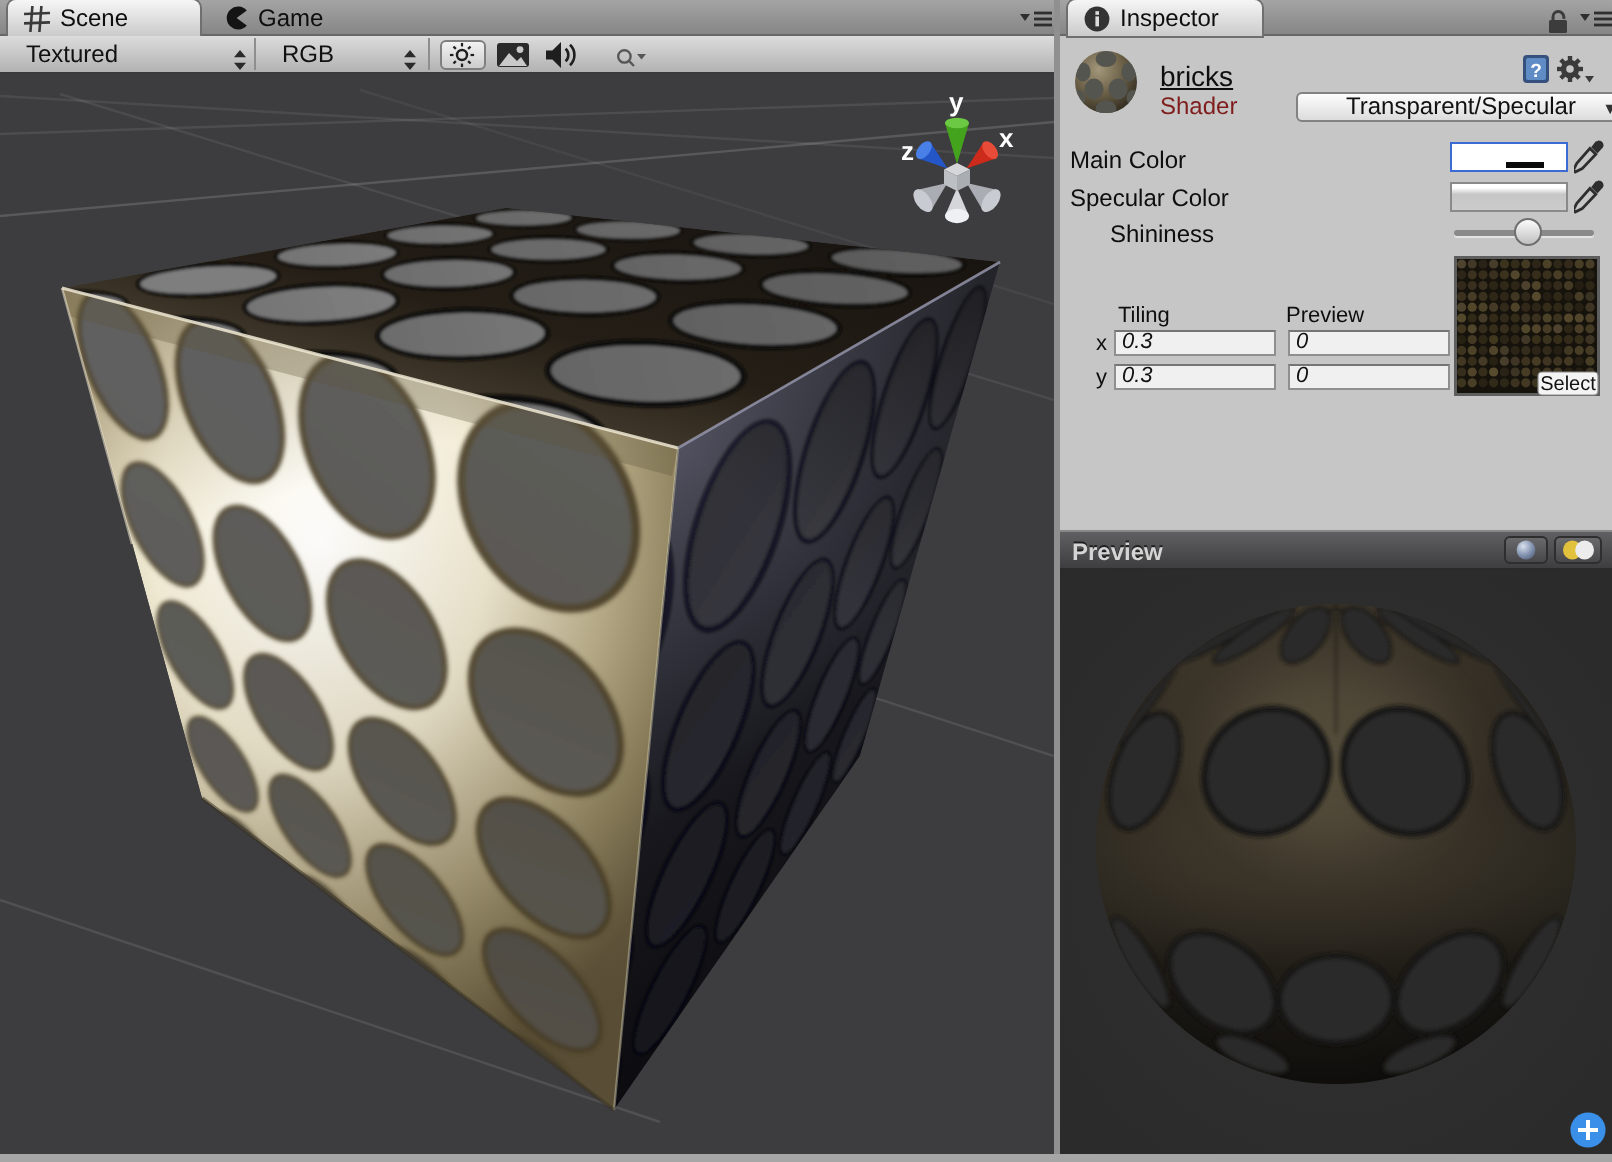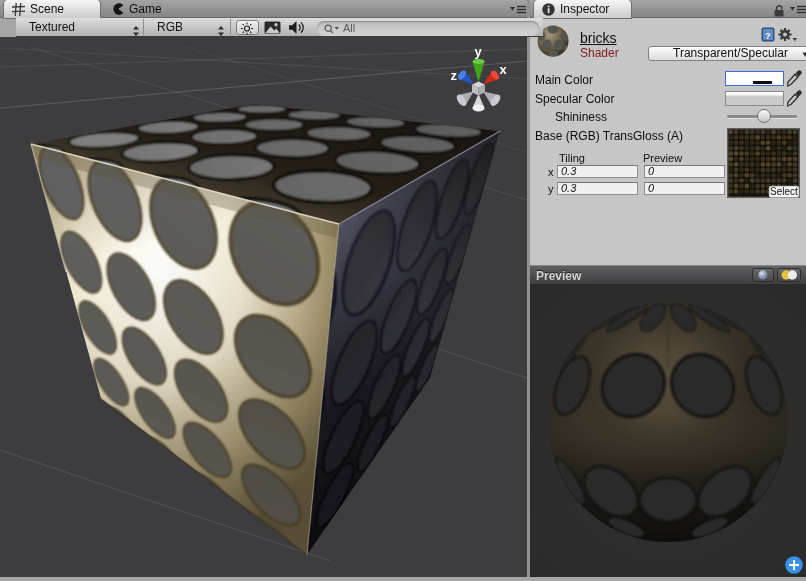--- a/index.html
+++ b/index.html
@@ -1,20 +1,20 @@
 <!DOCTYPE html>
 <html><head><meta charset="utf-8"><style>
 * { margin:0; padding:0; box-sizing:border-box; }
 html,body { font-family:"Liberation Sans", sans-serif; width:806px; height:581px; overflow:hidden; background:#a6a6a6; }
 .abs { position:absolute; }
 #root { position:relative; width:806px; height:581px; }
 .tabbar { position:absolute; top:0; height:18px; background:linear-gradient(#a4a4a4,#868686); border-bottom:1px solid #676767; z-index:3; }
 .tab { position:absolute; top:0; height:18px; border-radius:4px 4px 0 0; font-size:12px; color:#0e0e0e; display:flex; align-items:center; padding:0 11px 0 8px; }
 .tab.active { background:linear-gradient(#f6f6f6 0%,#e0e0e0 50%,#cbcbcb 100%); box-shadow:0 0 0 1px #6f6f6f; }
-#toolbar { position:absolute; left:16px; top:18px; width:527px; height:19px; background:linear-gradient(#dcdcdc,#b2b2b2); border-bottom:1px solid #3a3a3a; z-index:3; }
+#toolbar { position:absolute; left:0; top:18px; width:527px; height:19px; background:linear-gradient(#dcdcdc,#b2b2b2); border-bottom:1px solid #3a3a3a; z-index:3; }
 .dd { position:absolute; top:0; height:18px; font-size:12px; color:#111; display:flex; align-items:center; padding-left:13px; }
 .ddsep { position:absolute; top:1px; height:16px; width:1px; background:#8e8e8e; }
 .tbtn { position:absolute; top:2px; height:15px; border-radius:3px; }
 #search { position:absolute; left:301px; top:3px; width:222px; height:14px; border-radius:7px; background:linear-gradient(#bdbdbd,#d2d2d2); box-shadow:inset 0 1px 2px rgba(0,0,0,.3), 0 1px 0 rgba(255,255,255,.45); font-size:11px; color:#5e5e5e; line-height:14px; padding-left:26px; }
 #scene { position:absolute; left:0; top:37px; width:527px; height:540px; background:#3d3d3f; overflow:hidden; z-index:1; }
 #inspector { position:absolute; left:530px; top:0; width:276px; height:265px; background:#c6c6c6; z-index:1; }
 #insp-tabbar { left:530px; width:276px; }
 .lbl { position:absolute; font-size:12px; color:#0e0e0e; z-index:2; }
 .field { position:absolute; height:13px; background:#f0f0f0; border:1px solid #8f8f8f; border-top-color:#757575; font-size:11px; color:#111; line-height:11px; padding-left:3px; z-index:2;font-style:italic; }
 .z2 { z-index:2; }
@@ -452,21 +452,20 @@
   </div>
   <div class="tbtn" style="left:270px;width:23px;">
     <svg width="18" height="15" viewBox="0 0 18 15" style="margin:0 0 0 2px">
      <path d="M1 5.2 h3.2 l4.3 -4.2 v13 l-4.3 -4.2 h-3.2 z" fill="#1e1e1e"></path>
      <g fill="none" stroke="#1e1e1e" stroke-width="1.3">
             <path d="M10.8 4.4 a4.2 4.2 0 0 1 0 6.2"></path>
             <path d="M13 2.4 a7 7 0 0 1 0 10.2"></path>
           </g>
         </svg>
   </div>
-  <div id="search">All</div>
   <svg class="abs" style="left:308px;top:6px" width="17" height="10" viewBox="0 0 17 10">
         <circle cx="4.2" cy="4.2" r="3.1" fill="none" stroke="#575757" stroke-width="1.2"></circle>
         <line x1="6.6" y1="6.6" x2="9" y2="9" stroke="#575757" stroke-width="1.2"></line>
         <polygon points="10.5,3 15,3 12.75,5.8" fill="#575757"></polygon>
       </svg>
 </div>
 
 <div id="inspector"></div>
 
 <svg class="abs z2" style="left:537px;top:25px" width="32" height="32" viewBox="0 0 32 32">
@@ -527,21 +526,20 @@
       </svg></div>
 <div class="lbl" style="left:535px;top:92px;">Specular Color</div>
 <div class="abs z2" style="left:725px;top:91px;width:59px;height:15px;background:linear-gradient(#ffffff 15%,#c6c6c6 40%,#cccccc);border:1px solid #8a8a8a;"></div>
 <div class="abs z2" style="left:787px;top:89px"><svg width="15" height="18" viewBox="0 0 15 18">
         <path d="M12.3 1.2 a2.4 2.4 0 0 1 2.1 3.6 l-2.7 2.9 -3.1 -3.1 2.1 -2.7 z" fill="#2e2e2e"></path>
         <path d="M8 5.2 l2.9 2.9 -6.8 7.2 -3.5 1.7 -0.9 -0.9 1.7 -3.5 z" fill="none" stroke="#2e2e2e" stroke-width="1.4"></path>
       </svg></div>
 <div class="lbl" style="left:535px;top:110px;margin-left:20px;">Shininess</div>
 <div class="abs z2" style="left:727px;top:115px;width:70px;height:3px;background:#8a8a8a;border-radius:2px;box-shadow:0 1px 0 rgba(255,255,255,.5)"></div>
 <div class="abs z2" style="left:757px;top:109px;width:14px;height:14px;border-radius:50%;background:linear-gradient(#fbfbfb,#c0c0c0);border:1px solid #6e6e6e;"></div>
-<div class="lbl" style="left:535px;top:129px;">Base (RGB) TransGloss (A)</div>
 
 <div class="lbl" style="left:559px;top:152px;font-size:11px">Tiling</div>
 <div class="lbl" style="left:643px;top:152px;font-size:11px">Preview</div>
 <div class="lbl" style="left:548px;top:166px;font-size:11px">x</div>
 <div class="lbl" style="left:548px;top:183px;font-size:11px">y</div>
 <div class="field" style="left:557px;top:165px;width:81px;">0.3</div>
 <div class="field" style="left:644px;top:165px;width:81px;">0</div>
 <div class="field" style="left:557px;top:182px;width:81px;">0.3</div>
 <div class="field" style="left:644px;top:182px;width:81px;">0</div>
 

